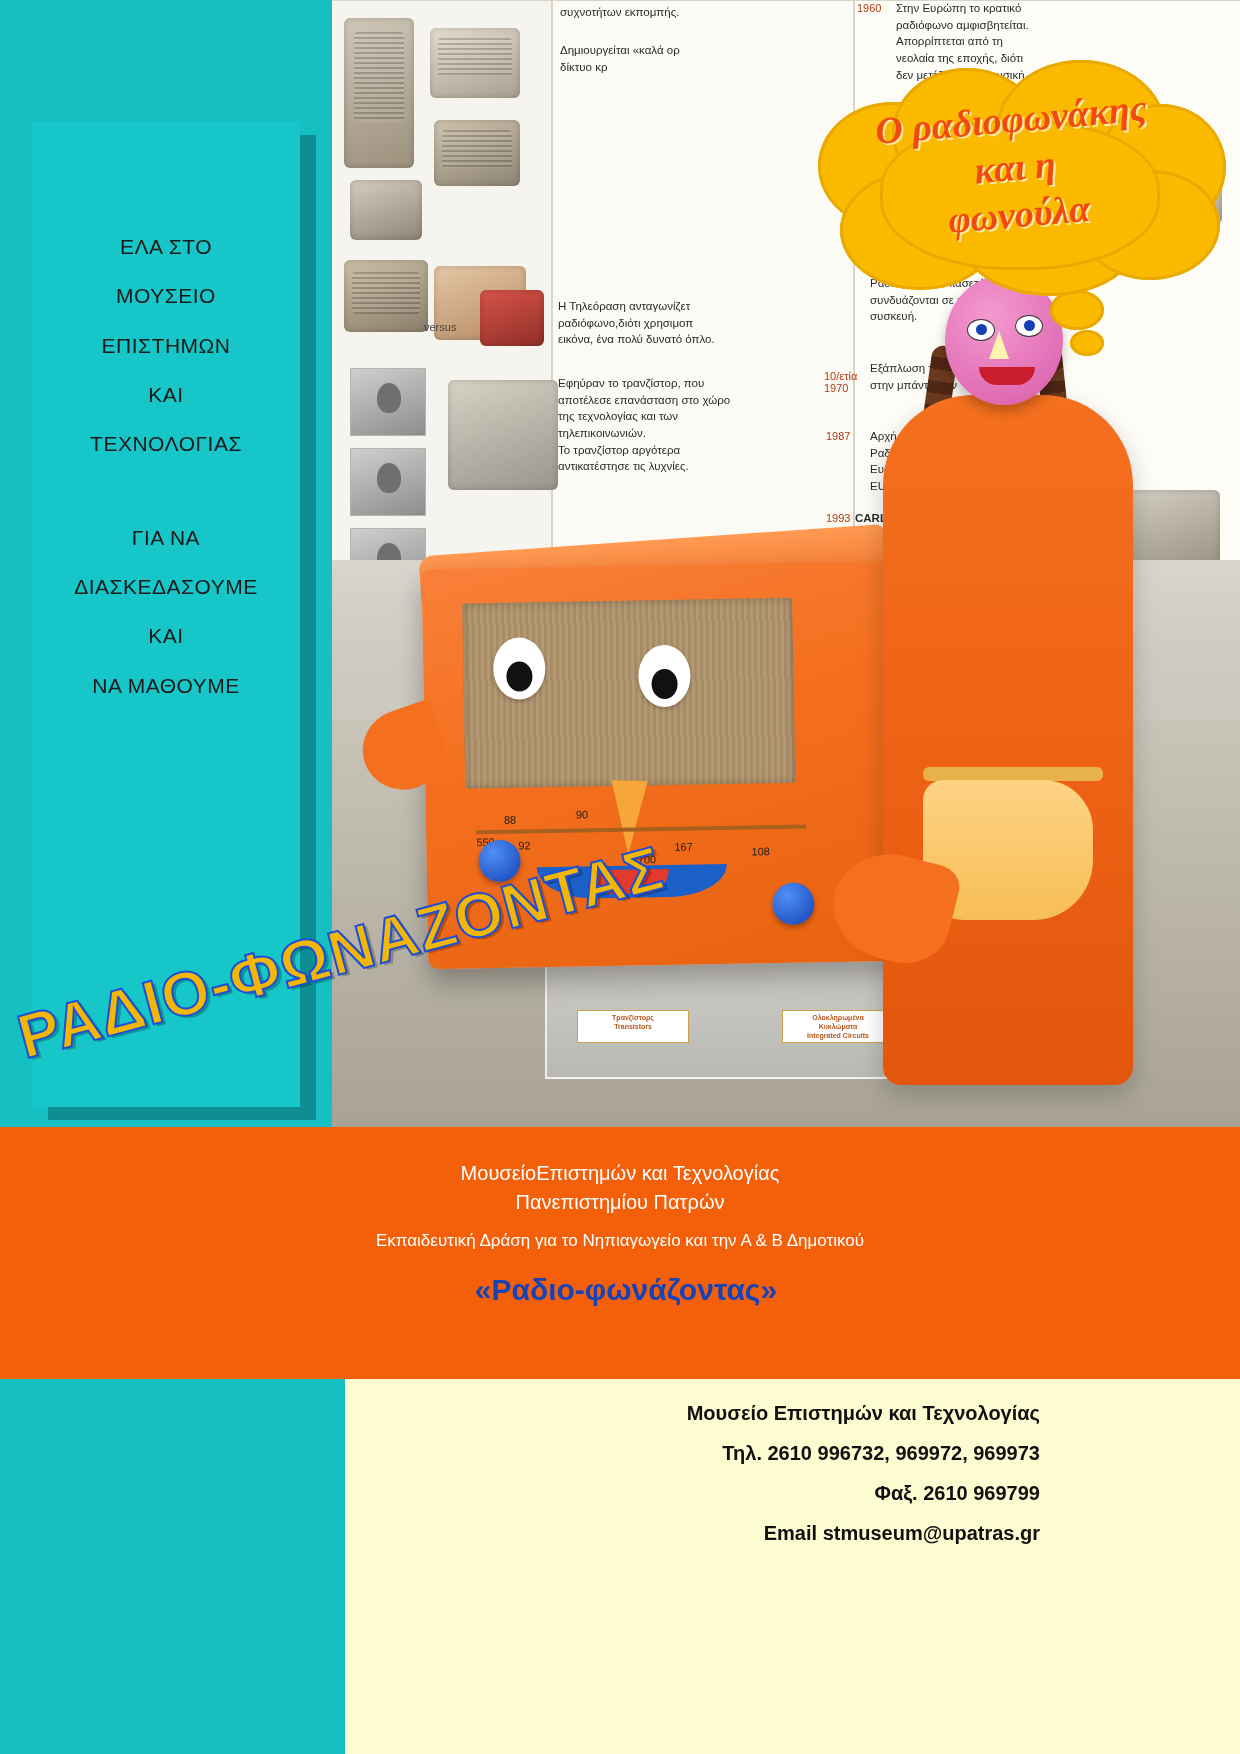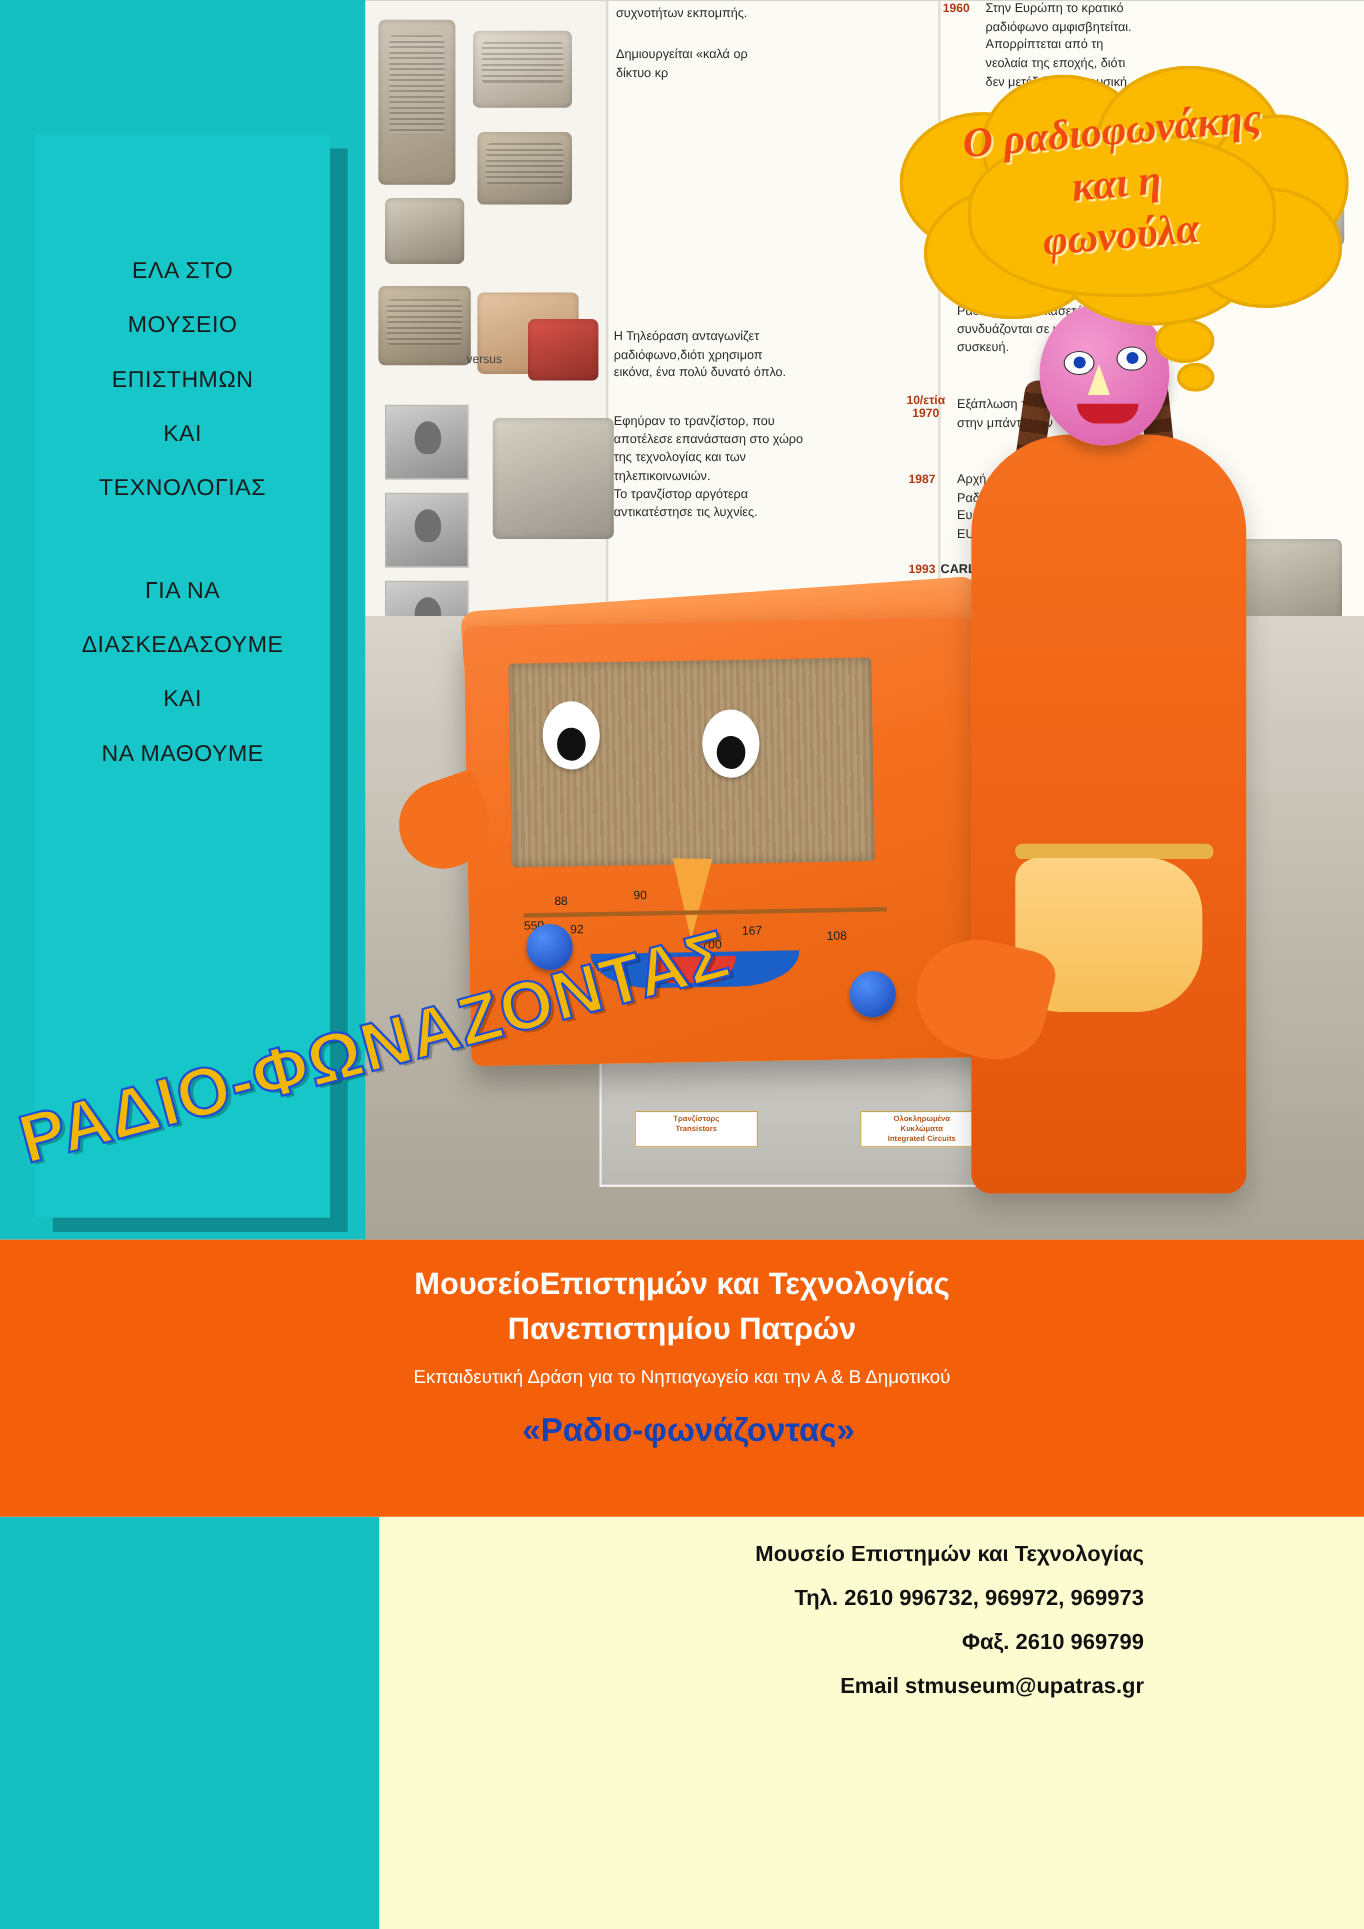--- a/index.html
+++ b/index.html
@@ -77,23 +77,22 @@
     position: absolute;
     font-size: 11.5px;
     line-height: 1.45;
     color: #2b2b2b;
     font-family: "Liberation Sans", sans-serif;
     white-space: pre-wrap;
   }
   .board-year {
     position:absolute;
     color:#b03a12;
-    font-weight:bold;
+    font-weight:normal;
     font-size:11px;
-    text-align:center;
   }
 
   
   .table-surface {
     position:absolute;
     left:0; top:560px; width:910px; height:567px;
     background: linear-gradient(180deg,#d9d5cb 0%, #cfcac0 18%, #b9b3a6 100%);
   }
   .table-surface:after{
     content:"";
@@ -375,23 +374,23 @@
   
   .orange-band {
     position:absolute;
     left:0; top:1127px; width:1240px; height:252px;
     background:#f4600a;
     z-index:10;
     text-align:center;
     color:#ffffff;
   }
   .ob-title {
-    font-size:28px;
-    font-weight:bold;
-    padding-top:20px;
+    font-size:20px;
+    font-weight:normal;
+    padding-top:32px;
     line-height:1.45;
   }
   .ob-sub {
     font-size:17px;
     padding-top:14px;
   }
   .ob-quote {
     font-size:30px;
     font-weight:bold;
     color:#1642b8;
@@ -481,21 +480,21 @@
 Απορρίπτεται από τη
 νεολαία της εποχής, διότι
 δεν μετέδιδε ροκ μουσική.</div>
       <div class="board-text" style="left:566px;top:175px;width:160px;">ρά τρανζίστορ
 θιστούν πλέον τις
 ίες στα περισσότερα
 ραδιόφωνα.</div>
       <div class="board-text" style="left:540px;top:275px;width:180px;">Ραδιόφωνο και κασετόφω
 συνδυάζονται σε μια
 συσκευή.</div>
-      <div class="board-year" style="left:494px;top:358px;white-space:pre;">10/ετία
+      <div class="board-year" style="left:494px;top:370px;white-space:pre;">10/ετία
 1970</div>
       <div class="board-text" style="left:540px;top:360px;width:180px;">Εξάπλωση των ερ
 στην μπάντα των</div>
       <div class="board-year" style="left:496px;top:430px;">1987</div>
       <div class="board-text" style="left:540px;top:428px;width:180px;">Αρχή έρευνας για
 Ραδιόφωνο, στο
 Ευρωπαϊκό Π
 EUREKA.</div>
       <div class="board-year" style="left:496px;top:512px;">1993</div>
       <div class="board-text" style="left:525px;top:510px;width:180px;font-weight:bold;">CARL MALAN

